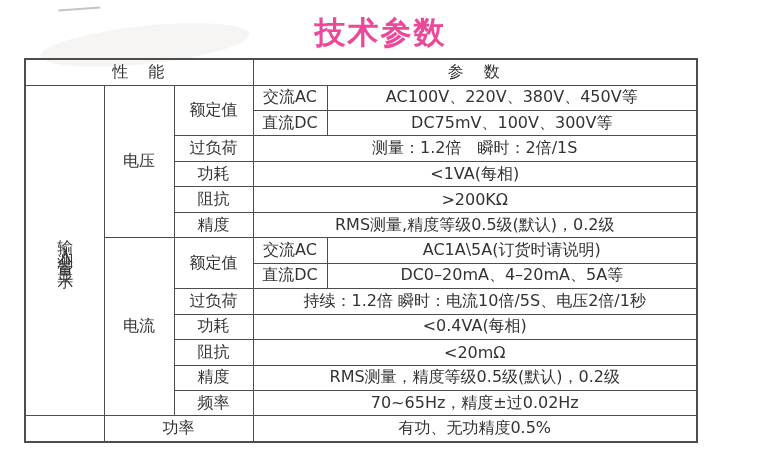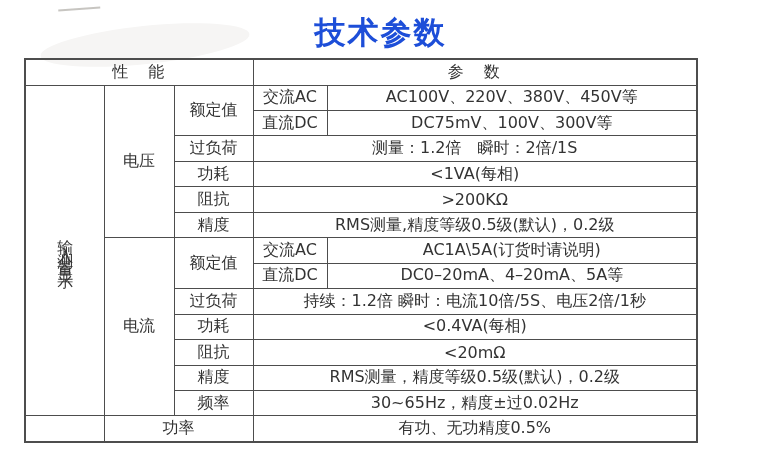--- a/index.html
+++ b/index.html
@@ -14,21 +14,21 @@
     background:#f6f5f4;border-radius:50%;transform:rotate(-6deg);
   }
   .corner-mark{
     position:absolute;left:58px;top:1px;width:42px;height:7px;
     border-bottom:2px solid #b9b6b2;transform:rotate(-4deg);opacity:.8;
   }
   .page-title{
     position:absolute;top:12px;left:0;width:100%;
     text-align:center;margin:0;
     font-family:"DejaVu Serif","Liberation Serif",serif;
-    font-weight:bold;font-size:31px;letter-spacing:2px;color:#1d4ed8;
+    font-weight:bold;font-size:31px;letter-spacing:2px;color:#ec4899;
   }
   table.spec{
     position:absolute;left:24px;top:58px;
     width:674px;height:385px;
     border-collapse:collapse;table-layout:fixed;
     border:2px solid #4d4d4d;
   }
   table.spec td{
     border:1.5px solid #4d4d4d;
     text-align:center;vertical-align:middle;
@@ -116,21 +116,21 @@
     <tr>
       <td>阻抗</td>
       <td colspan="2" class="val">&lt;20mΩ</td>
     </tr>
     <tr>
       <td>精度</td>
       <td colspan="2" class="val">RMS测量，精度等级0.5级(默认)，0.2级</td>
     </tr>
     <tr>
       <td>频率</td>
-      <td colspan="2" class="val">30~65Hz，精度±过0.02Hz</td>
+      <td colspan="2" class="val">70~65Hz，精度±过0.02Hz</td>
     </tr>
 
     <tr>
       <td></td>
       <td colspan="2">功率</td>
       <td colspan="2" class="val">有功、无功精度0.5%</td>
     </tr>
   </tbody>
 </table>
 

